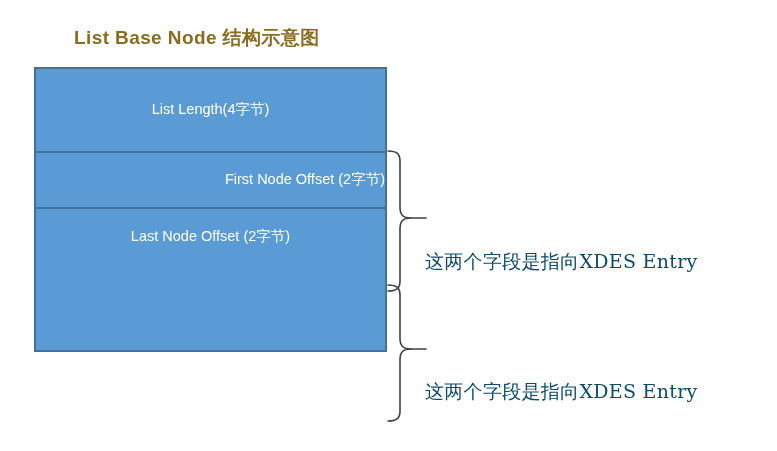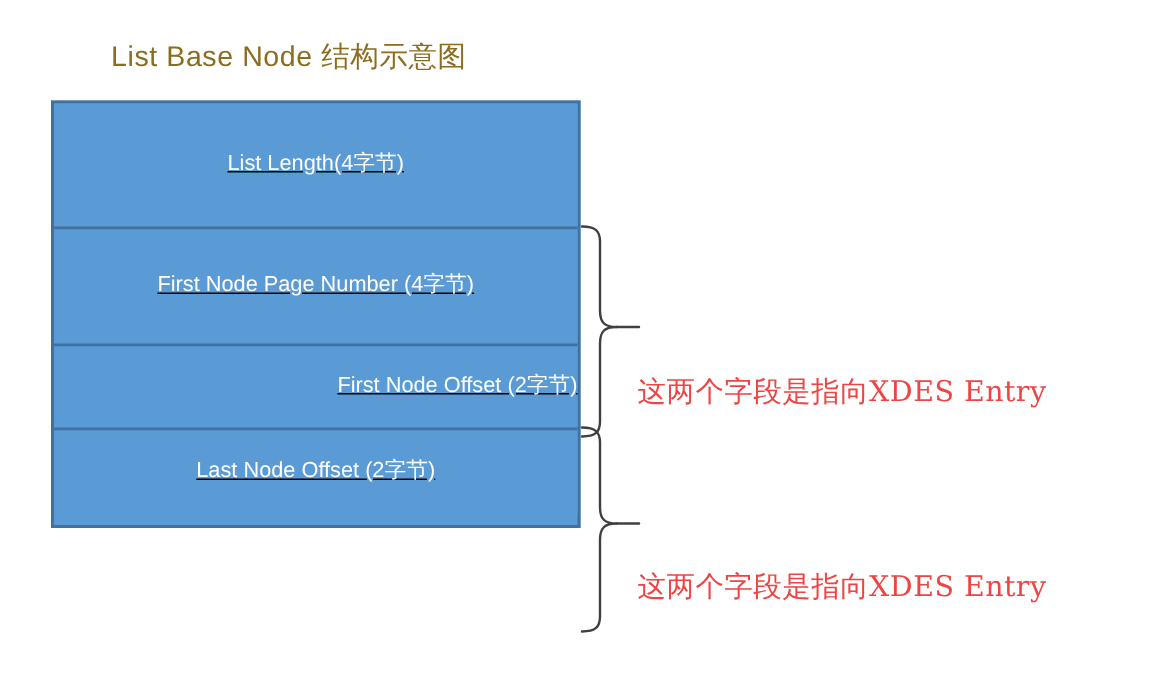--- a/index.html
+++ b/index.html
@@ -23,39 +23,38 @@
     height: 451px;
   }
 
   
   #diagram-title {
     position: absolute;
     left: 74px;
     top: 25px;
     font-family: "Liberation Sans", sans-serif;
     font-size: 19px;
-    font-weight: normal;
+    font-weight: bold;
     letter-spacing: 0.4px;
     color: #8c6d1f;
     white-space: nowrap;
   }
 
   
   #struct-table {
     position: absolute;
     left: 34px;
     top: 67px;
     width: 353px;
     height: 285px;
     box-sizing: border-box;
     border: 2px solid #41719c;
     background: #5b9bd5;
     display: flex;
     flex-direction: column;
-    text-decoration: underline;
   }
   .field-row {
     box-sizing: border-box;
     display: flex;
     align-items: center;
     justify-content: center;
     background: #5b9bd5;
     color: #ffffff;
     font-family: "Liberation Sans", sans-serif;
     font-size: 14.5px;
@@ -84,21 +83,21 @@
     overflow: visible;
   }
   #brace-head-svg { left: 386px; top: 149px; width: 46px; height: 144px; }
   #brace-tail-svg { left: 386px; top: 283px; width: 46px; height: 140px; }
 
   .annotation {
     position: absolute;
     font-family: "DejaVu Serif", "Liberation Serif", serif;
     font-size: 19px;
     line-height: 30px;
-    color: #ef4444;
+    color: #0c4a6e;
     white-space: pre;
     letter-spacing: 0.3px;
   }
   #annotation-head { left: 425px; top: 186px; }
   #annotation-tail { left: 425px; top: 316px; }
 
   .annotation .ann-line {
     display: block;
   }
 </style>
@@ -108,23 +107,20 @@
 <div id="canvas">
 
   <div id="diagram-title">List Base Node 结构示意图</div>
 
   <div id="struct-table">
 
     <div class="field-row row-h-0">
       <span class="field-label">List Length(4字节)</span>
     </div>
 
-    <div class="field-row row-h-1">
-      <span class="field-label">First Node Page Number (4字节)</span>
-    </div>
 
     <div class="field-row row-h-2">
       <span class="field-label">First Node Offset (2字节)</span>
     </div>
 
 
     <div class="field-row row-h-4">
       <span class="field-label">Last Node Offset (2字节)</span>
     </div>
 

